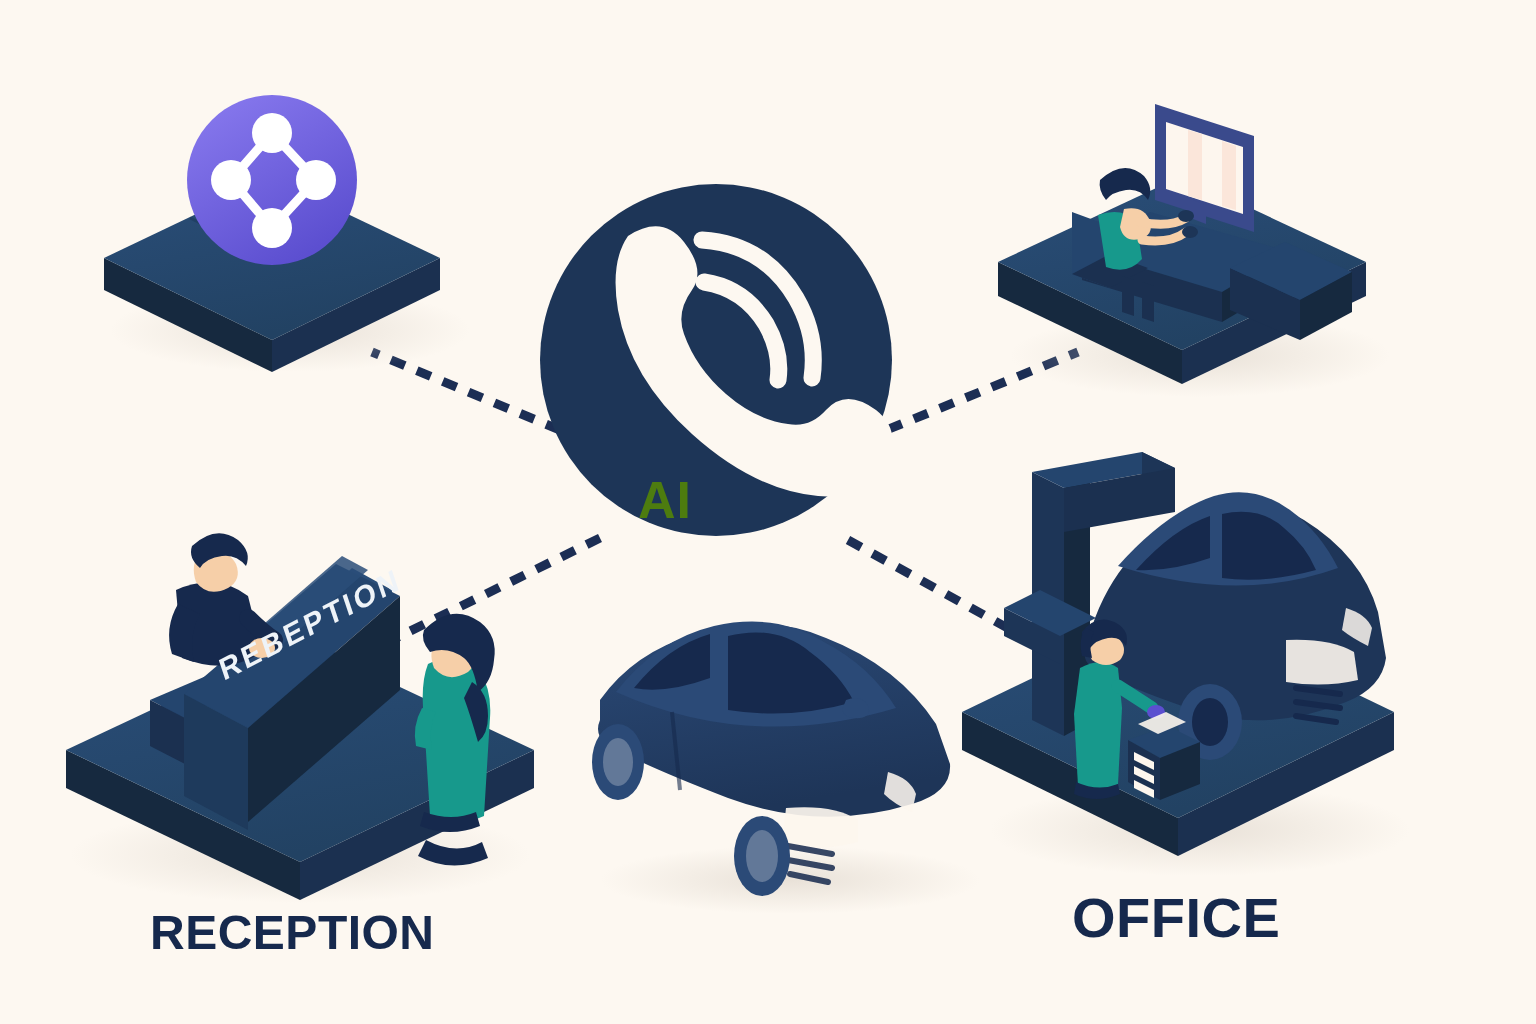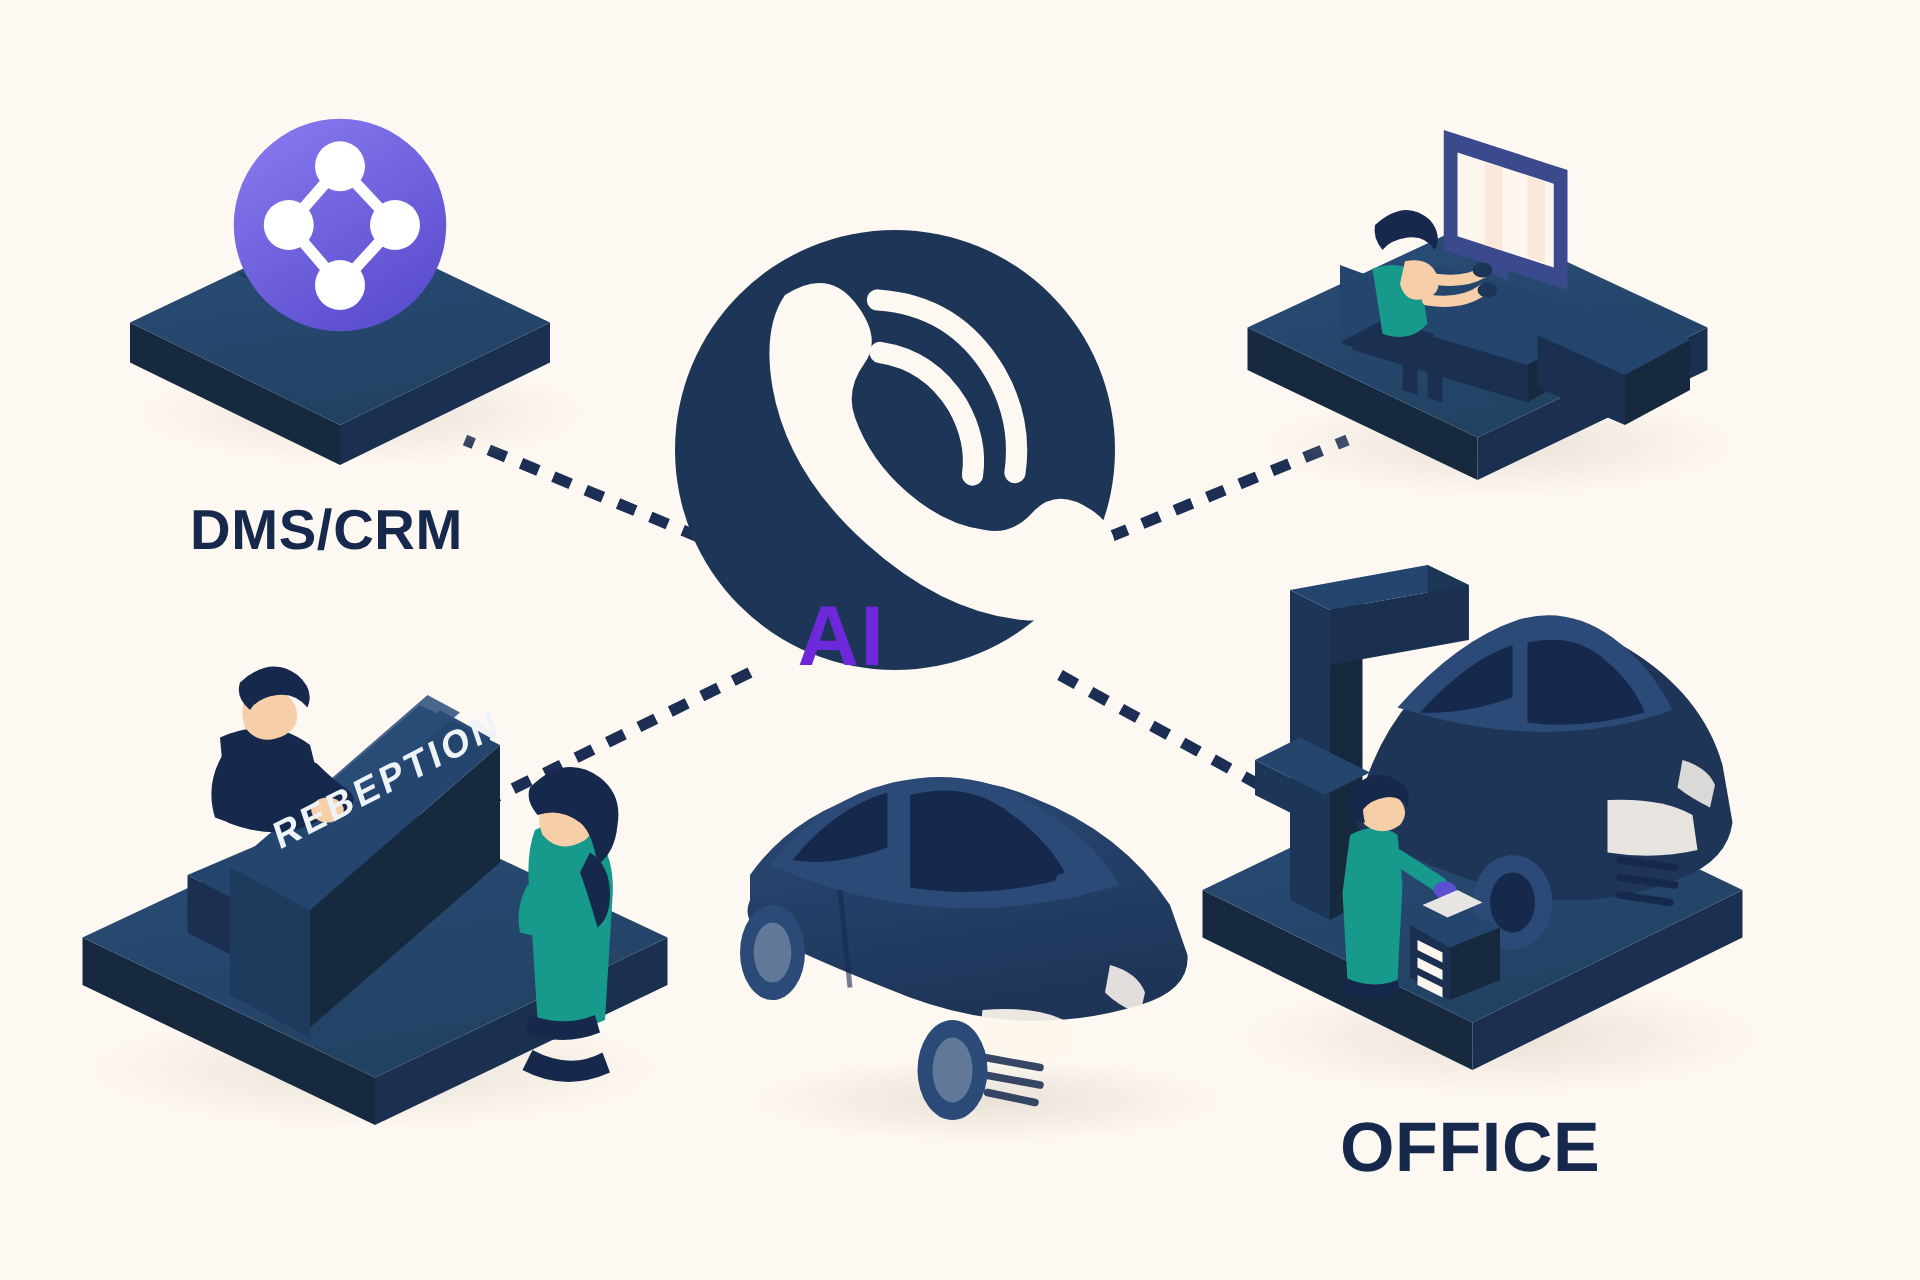--- a/index.html
+++ b/index.html
@@ -23,22 +23,22 @@
     font-family:"Liberation Sans", sans-serif;
   }
   #label-dms{left:152px;top:398px;font-size:45px;}
   #label-reception{left:150px;top:905px;font-size:48px;}
   #label-office{left:1072px;top:885px;font-size:56px;}
 
   
   #ai-text{
     position:absolute;
     left:638px;top:470px;
-    font-size:68px;font-weight:bold;
-    color:#6d28d9;
+    font-size:52px;font-weight:bold;
+    color:#4d7c0f;
     letter-spacing:1px;
     font-family:"Liberation Sans", sans-serif;
   }
 
   
   #desk-sign{
     position:absolute;
     left:215px;top:655px;
     font-size:30px;font-weight:bold;
     color:#eef3f8;
@@ -269,16 +269,16 @@
       <g fill="none" stroke="#fdf8f1" stroke-width="17" stroke-linecap="round">
         <path d="M702 240 q62 4 94 58 q22 38 16 80"></path>
         <path d="M704 282 q40 6 62 42 q16 28 12 56"></path>
       </g>
     </g>
   </svg>
 
   <div id="ai-text">AI</div>
   <div id="desk-sign">REBEPTION</div>
 
-  <div class="node-label" id="label-dms">DMS/CRM</div>
+  <div class="node-label" id="label-reception">RECEPTION</div>
   <div class="node-label" id="label-office">OFFICE</div>
 
 </div>
 
 </body></html>

